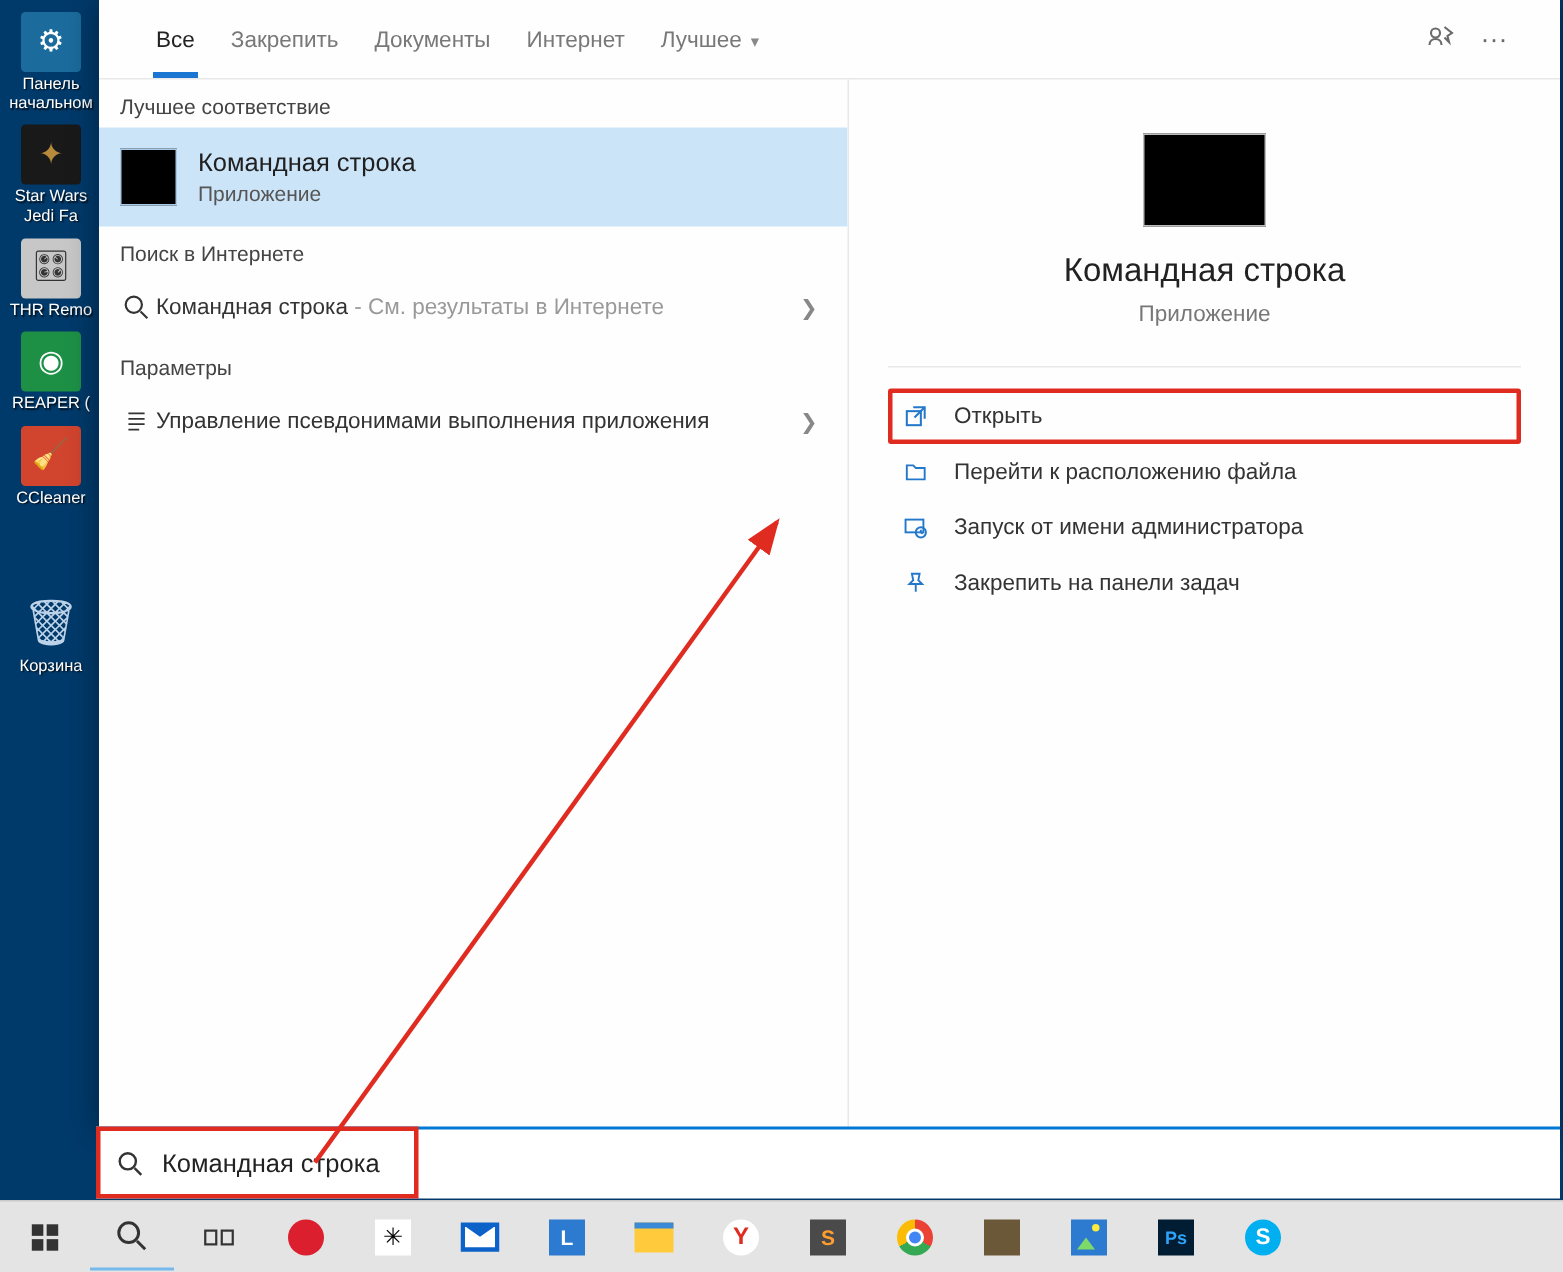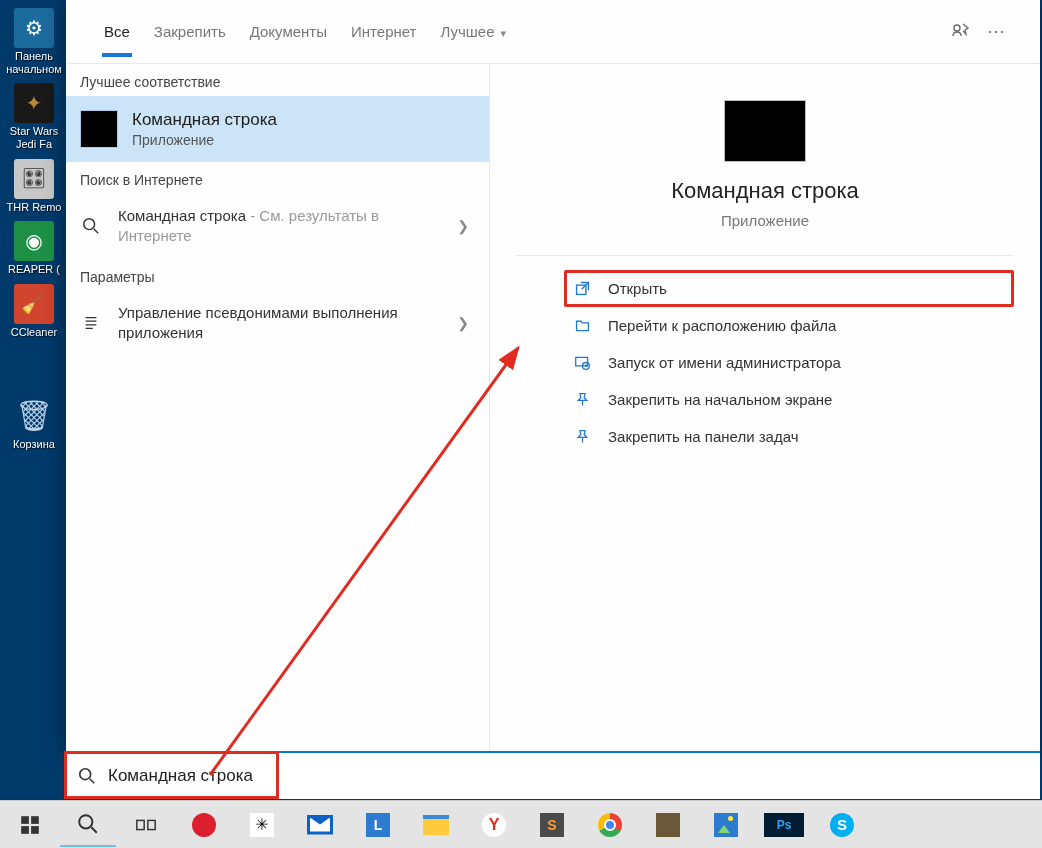--- a/index.html
+++ b/index.html
@@ -7,54 +7,54 @@
 
   
   .desktop-icons { position: absolute; left: 0; top: 0; width: 68px; padding-top: 6px; display: flex; flex-direction: column; align-items: center; gap: 4px; }
   .desktop-icon { width: 64px; display: flex; flex-direction: column; align-items: center; text-align: center; color: white; font-size: 11px; line-height: 1.15; padding: 2px; cursor: pointer; }
   .di-img { width: 40px; height: 40px; margin-bottom: 2px; background: #2a3b55; border-radius: 3px; display: flex; align-items: center; justify-content: center; font-size: 20px; color: #fff; }
   .desktop-icon span { text-shadow: 1px 1px 1px rgba(0,0,0,.8); max-width: 64px; overflow: hidden; }
 
   
   .search-panel { position: absolute; left: 66px; top: 0; width: 974px; height: 754px; background: #fefefe; display: flex; flex-direction: column; box-shadow: 0 0 20px rgba(0,0,0,.4); }
 
-  .tabs-row { height: 64px; display: flex; align-items: center; padding: 0 26px; border-bottom: 1px solid #e8e8e8; position: relative; }
+  .tabs-row { height: 53px; display: flex; align-items: center; padding: 0 26px; border-bottom: 1px solid #e8e8e8; position: relative; }
   .tab { padding: 17px 12px 17px; color: #787878; font-size: 15px; cursor: pointer; position: relative; }
   .tab.active { color: #222; }
   .tab.active::after { content: ''; position: absolute; bottom: 0; left: 10px; right: 10px; height: 4px; background: #1a76d2; }
   .tab-more::after { content: '\25BE'; margin-left: 6px; font-size: 11px; color: #888; }
   .tabs-spacer { flex: 1; }
   .feedback-icon, .dots-icon { width: 36px; height: 36px; display: flex; align-items: center; justify-content: center; color: #6a6a6a; cursor: pointer; font-size: 18px; }
 
   .panel-content { flex: 1; display: flex; min-height: 0; }
-  .left-col { width: 424px; border-right: 1px solid #e8e8e8; overflow: hidden; }
+  .left-col { width: 500px; border-right: 1px solid #e8e8e8; overflow: hidden; }
   .right-col { flex: 1; padding-top: 36px; }
 
   .section-header { padding: 10px 14px 6px; color: #444; font-size: 14px; }
 
   .best-match { display: flex; align-items: center; gap: 14px; padding: 14px 14px 14px 14px; background: #cce4f7; }
   .bm-icon { width: 38px; height: 38px; background: #000; border: 1px solid #a9c9e8; }
   .bm-title { font-size: 17px; color: #202020; }
   .bm-sub { font-size: 14px; color: #555; margin-top: 2px; }
 
-  .row-item { display: flex; align-items: center; gap: 16px; padding: 12px 14px; color: #444; cursor: pointer; position: relative; }
+  .row-item { display: flex; align-items: center; gap: 2px; padding: 12px 14px; color: #444; cursor: pointer; position: relative; }
   .row-icon { width: 22px; display: flex; justify-content: center; align-items: center; color: #333; font-size: 18px; flex-shrink: 0; }
   .row-text { flex: 1; font-size: 15px; color: #333; line-height: 1.35; }
   .row-text .dim { color: #999; }
   .row-chev { color: #888; font-size: 14px; padding-right: 6px; }
 
   
   .preview-icon { margin: 0 auto 16px; width: 82px; height: 62px; background: #000; border: 1px solid #bcbcbc; position: relative; }
   .preview-icon::before { content: ''; position: absolute; inset: -6px; border: 1px solid #e0e0e0; background: #f5f5f5; z-index: -1; }
   .preview-title { text-align: center; font-size: 22px; color: #222; margin-bottom: 8px; }
   .preview-sub { text-align: center; font-size: 15px; color: #777; margin-bottom: 26px; }
   .divider { height: 1px; background: #e8e8e8; margin: 0 26px; }
 
   .actions { padding: 14px 26px; }
-  .action-item { display: flex; align-items: center; gap: 16px; padding: 10px 8px; color: #333; font-size: 15px; cursor: pointer; border-radius: 2px; margin-left: 48px; }
+  .action-item { display: flex; align-items: center; gap: 16px; padding: 10px 8px; color: #333; font-size: 15px; cursor: pointer; border-radius: 2px; }
   .action-item.highlighted { border: 3px solid #e02b20; padding: 7px 5px; }
   .aicon { width: 20px; color: #2378cb; display: flex; justify-content: center; font-size: 16px; }
 
   
   .search-bar { position: absolute; left: 64px; bottom: 49px; width: 976px; height: 48px; background: #fff; border-top: 2px solid #0078d4; display: flex; align-items: center; padding: 0 12px; }
   .search-icon { width: 22px; color: #333; font-size: 18px; margin-right: 10px; display: flex; justify-content: center; }
   .search-input { flex: 1; border: none; outline: none; font-size: 17px; color: #222; font-family: inherit; }
   .search-highlight { position: absolute; left: 64px; bottom: 49px; width: 215px; height: 48px; border: 3px solid #e02b20; pointer-events: none; }
 
   
@@ -188,29 +188,20 @@
             </div>
           <span>Запуск от имени администратора</span>
         </div>
         <div class="action-item">
           <div class="aicon">
               <svg viewBox="0 0 20 20" width="17" height="17" fill="none" stroke="currentColor" stroke-width="1.5">
                 <path d="M7 3h6l-1 5 3 3H5l3-3z"></path>
                 <path d="M10 11v6"></path>
               </svg>
             </div>
-          <span>Закрепить на начальном экране</span>
-        </div>
-        <div class="action-item">
-          <div class="aicon">
-              <svg viewBox="0 0 20 20" width="17" height="17" fill="none" stroke="currentColor" stroke-width="1.5">
-                <path d="M7 3h6l-1 5 3 3H5l3-3z"></path>
-                <path d="M10 11v6"></path>
-              </svg>
-            </div>
           <span>Закрепить на панели задач</span>
         </div>
       </div>
     </div>
   </div>
 </div>
 
 <div class="search-bar">
   <div class="search-icon">
     <svg viewBox="0 0 20 20" width="18" height="18" fill="none" stroke="currentColor" stroke-width="1.8">
@@ -283,18 +274,18 @@
   <div class="tb">
       <div style="width:24px;height:24px;background:#6b5838"></div>
     </div>
   <div class="tb">
       <div style="width:24px;height:24px;background:#2c7bd0;position:relative">
         <div style="position:absolute;left:4px;bottom:4px;width:0;height:0;border-left:6px solid transparent;border-right:6px solid transparent;border-bottom:8px solid #7fd968"></div>
         <div style="position:absolute;top:3px;right:5px;width:5px;height:5px;border-radius:50%;background:#ffeb3b"></div>
       </div>
     </div>
   <div class="tb">
-      <div style="width:40px;height:24px;background:#001d33;color:#2fa3f7;display:flex;align-items:center;justify-content:center;font-weight:bold;font-size:12px">Ps</div>
+      <div style="width:24px;height:24px;background:#001d33;color:#2fa3f7;display:flex;align-items:center;justify-content:center;font-weight:bold;font-size:12px">Ps</div>
     </div>
   <div class="tb">
       <div style="width:24px;height:24px;border-radius:50%;background:#00aff0;color:#fff;display:flex;align-items:center;justify-content:center;font-weight:bold;font-size:15px">S</div>
     </div>
 </div>
 
 </body></html>

